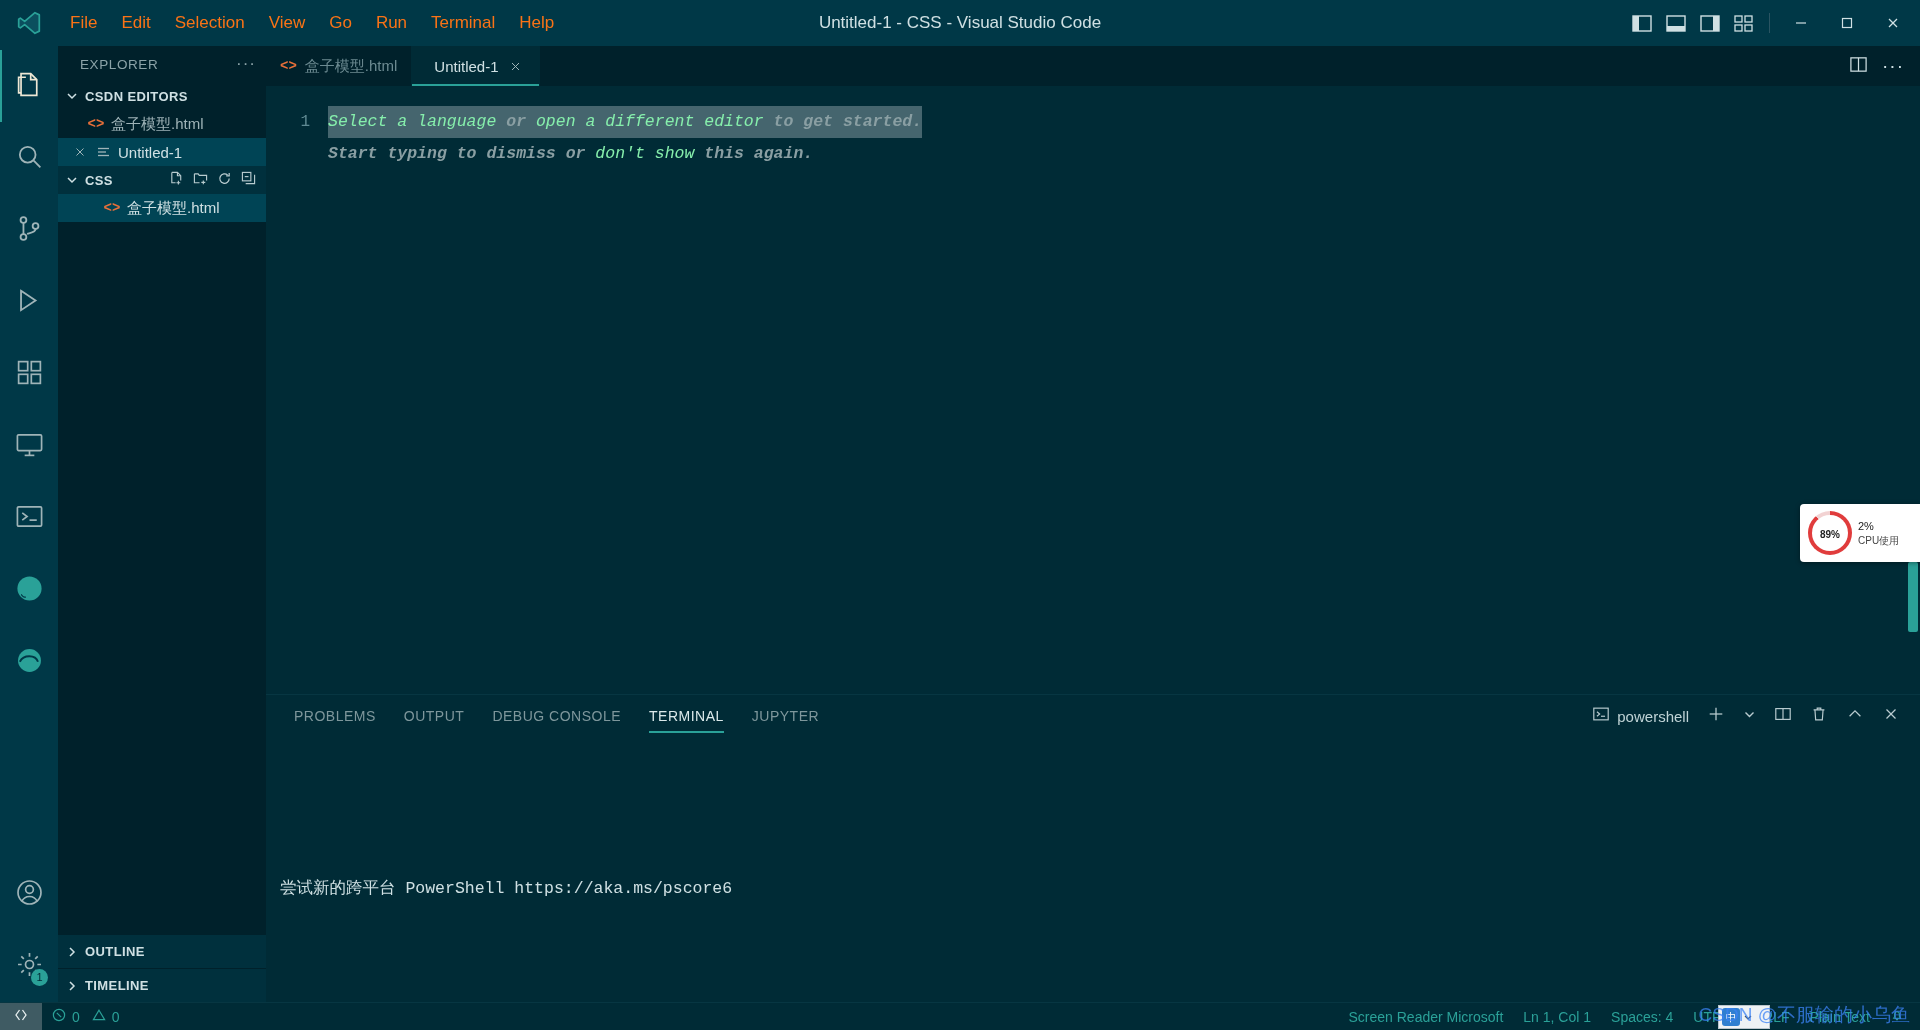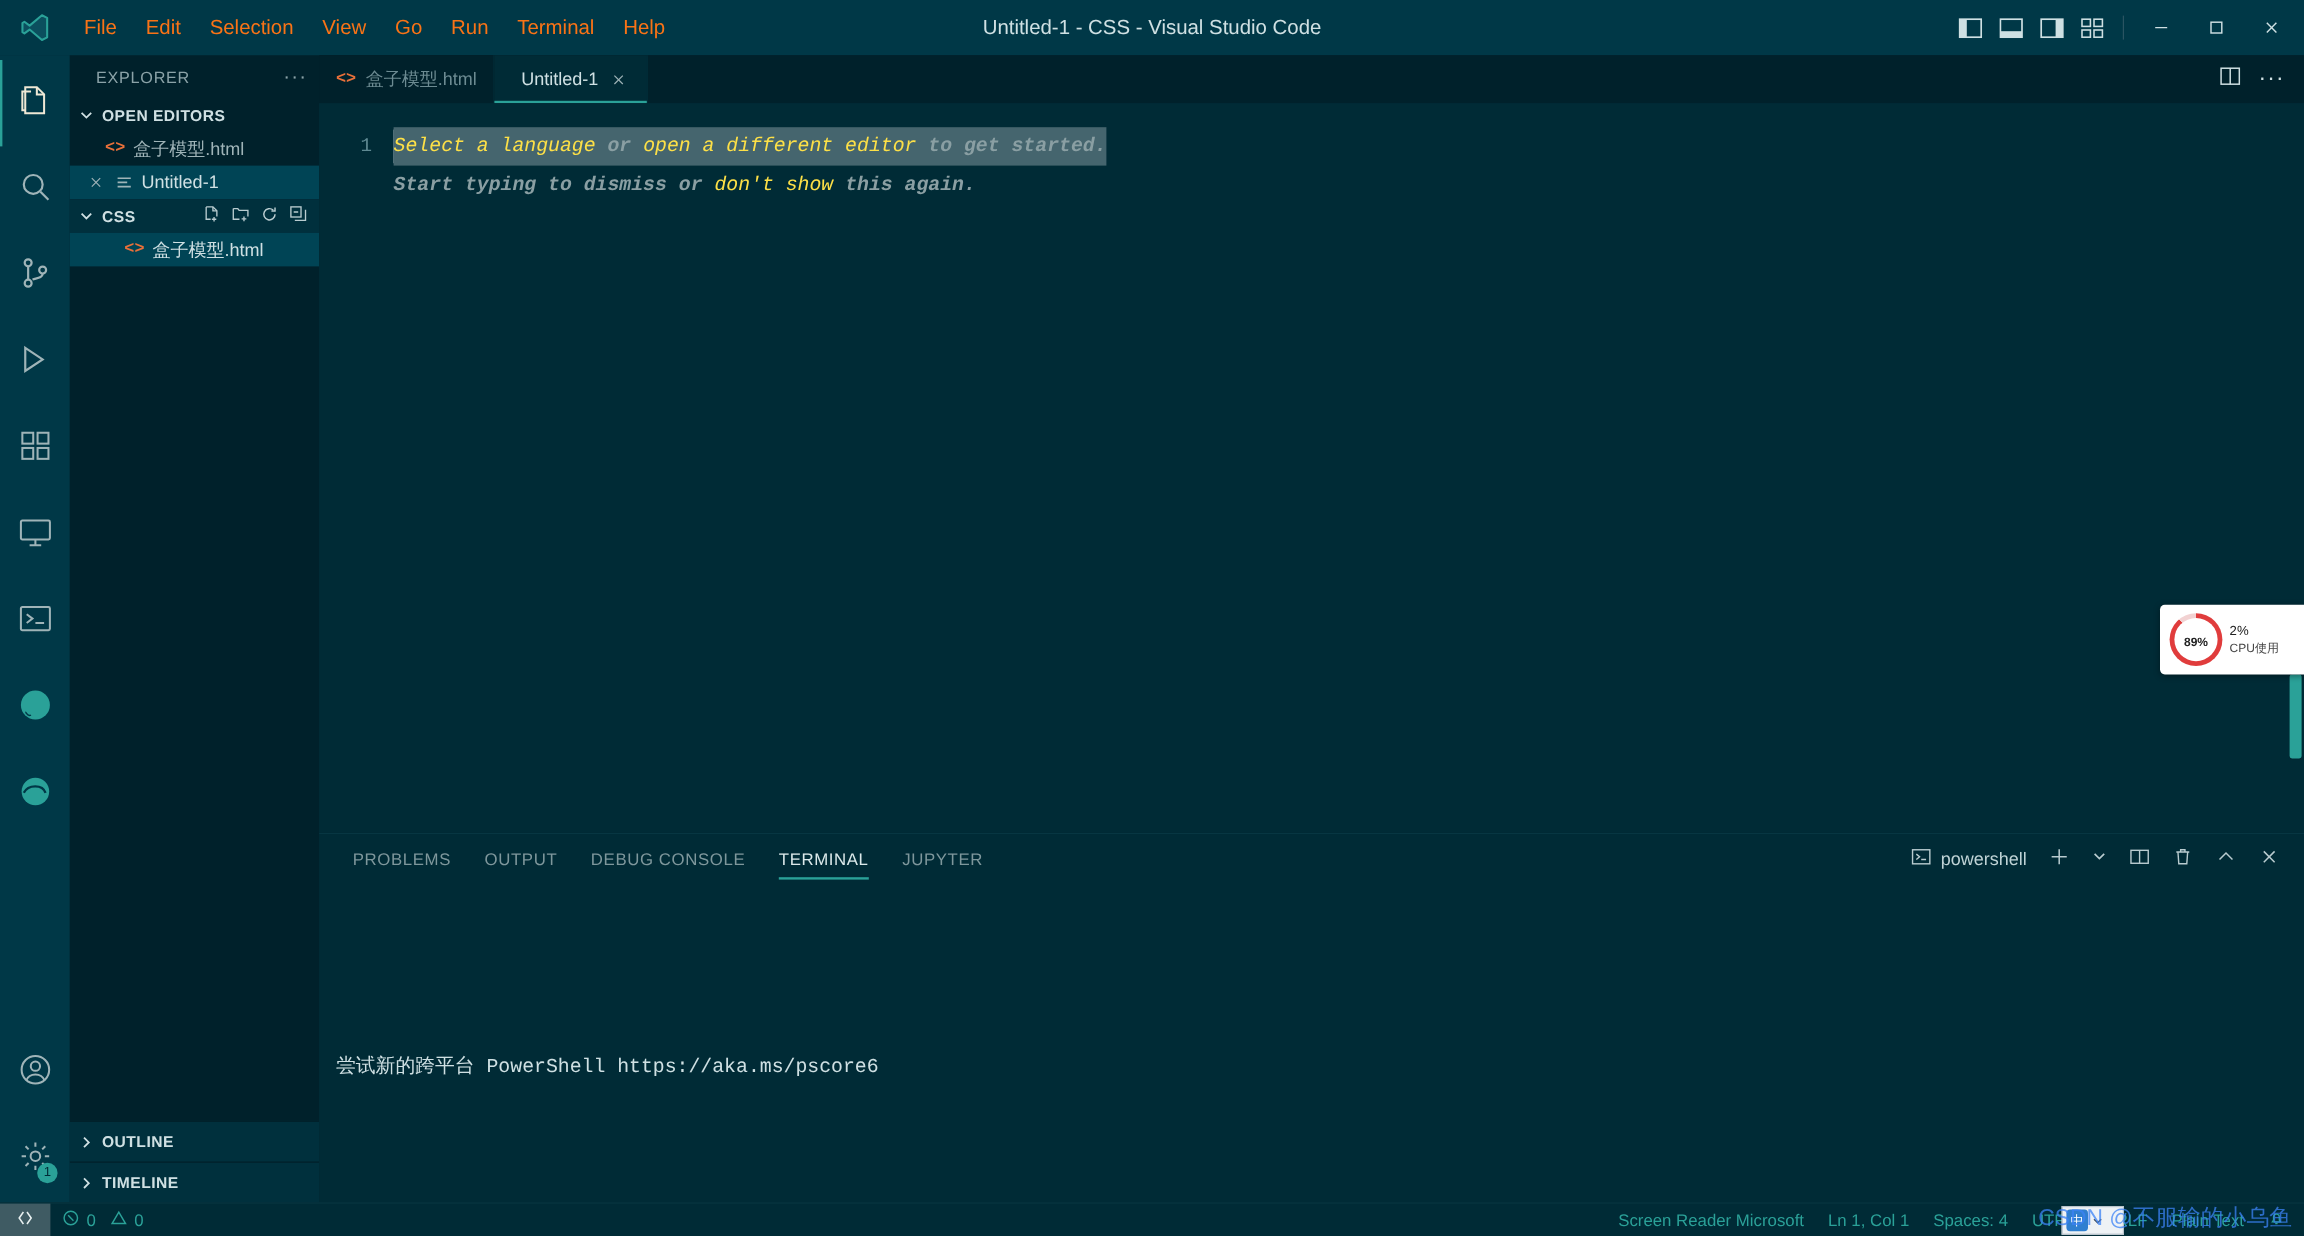--- a/index.html
+++ b/index.html
@@ -115,21 +115,21 @@
     width:62px; flex:0 0 62px; text-align:right; padding-right:18px;
     color:#5f8a93; font-size:16px; line-height:32px;
   }
   .line1{ position:absolute; top:20px; left:0; right:0; }
   .line2{ position:absolute; top:52px; left:0; right:0; }
   .ph-highlight{ background:#45656e; }
   .ph{
     font-size:16.5px; line-height:32px; font-style:italic; white-space:pre;
     font-family:"Liberation Mono", monospace;
   }
-  .cyan{ color:#fde047; }
+  .cyan{ color:#86efac; }
   .grey{ color:#8a9fa3;font-weight:bold; }
   .caret{
     position:absolute; left:62px; top:22px; width:2px; height:28px; background:#dfe8e8;
   }
 
   
   .cpu-widget{
     position:absolute; right:0; top:418px; width:120px; height:58px;
     background:#ffffff; border-radius:4px 0 0 4px; display:flex; align-items:center;
     gap:6px; padding-left:8px; box-shadow:0 1px 5px rgba(0,0,0,.4); z-index:30;
@@ -373,21 +373,21 @@
         <span>EXPLORER</span>
         <span class="sb-dots">···</span>
       </div>
 
       <div class="sect-head plain">
         <span class="chev">
           <svg viewBox="0 0 12 12" fill="none" stroke-width="1.5">
               <path d="M2 4l4 4 4-4"></path>
             </svg>
         </span>
-        <span>OPEN EDITORS</span>
+        <span>CSDN EDITORS</span>
       </div>
 
       <div class="row">
         <span class="ficon html-ico">&lt;&gt;</span>
         <span>盒子模型.html</span>
       </div>
 
       <div class="row selected" style="padding-left:14px">
         <span class="xbtn">
           <svg viewBox="0 0 12 12" fill="none">

